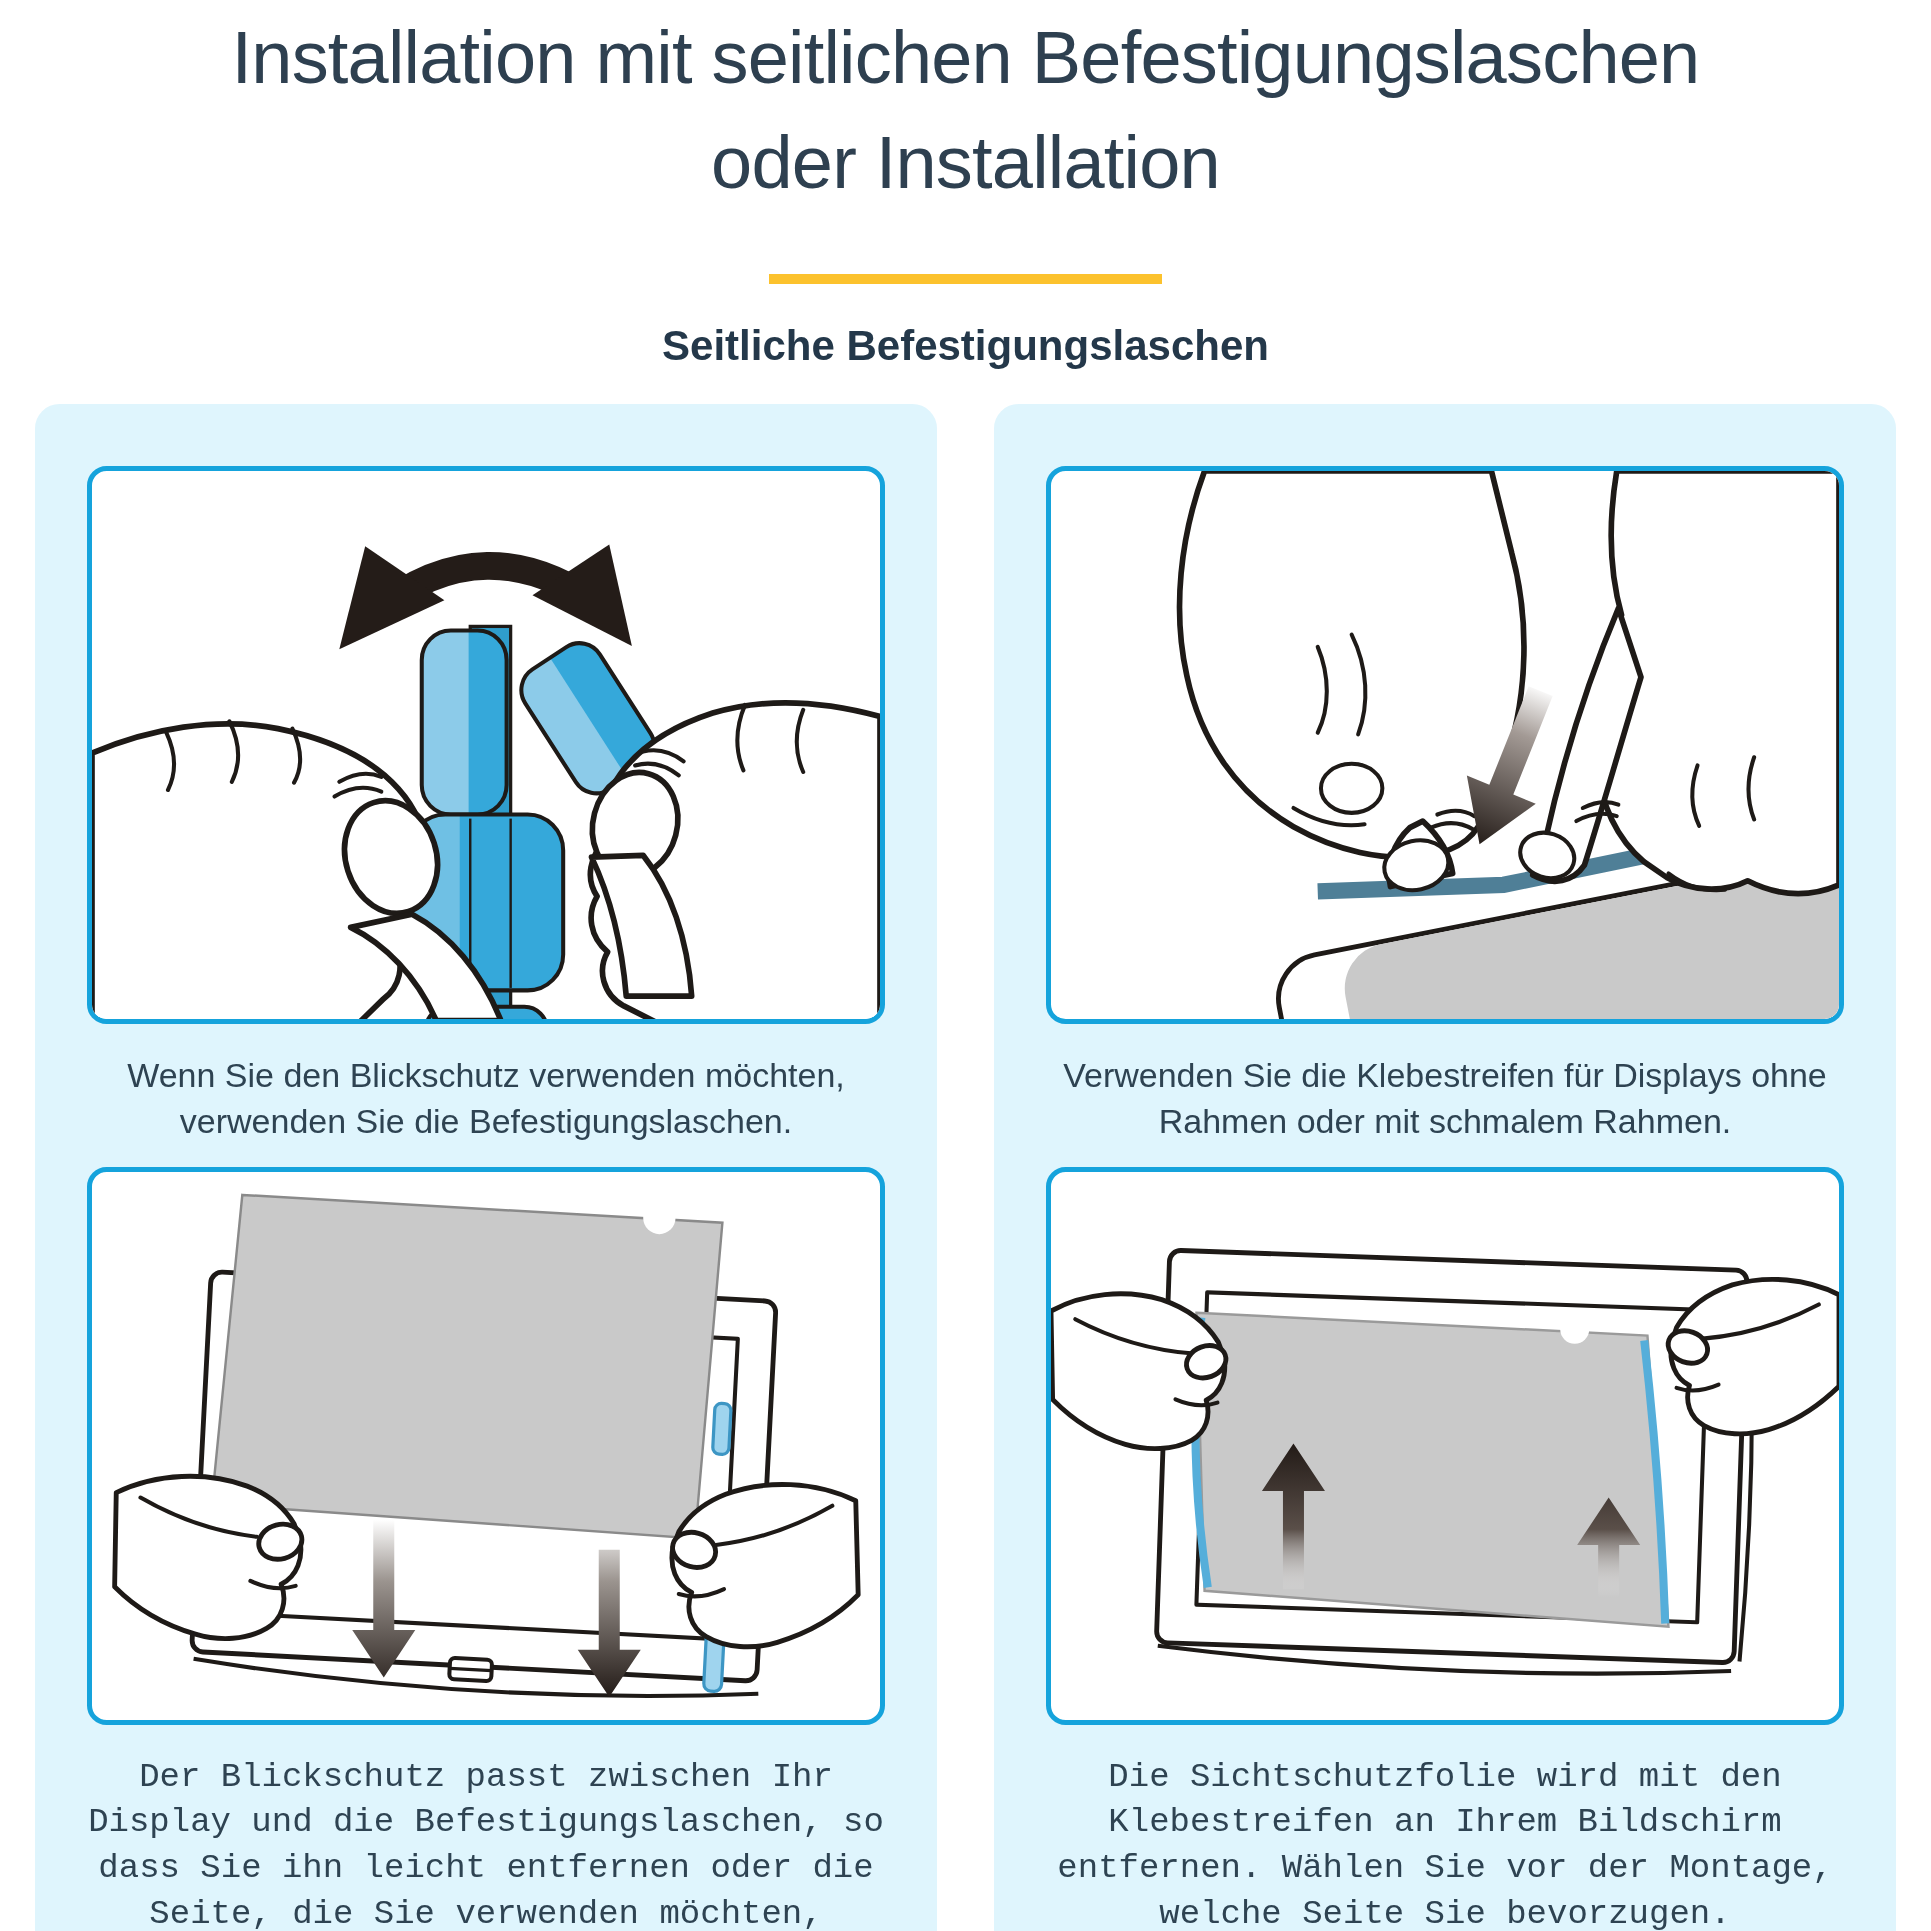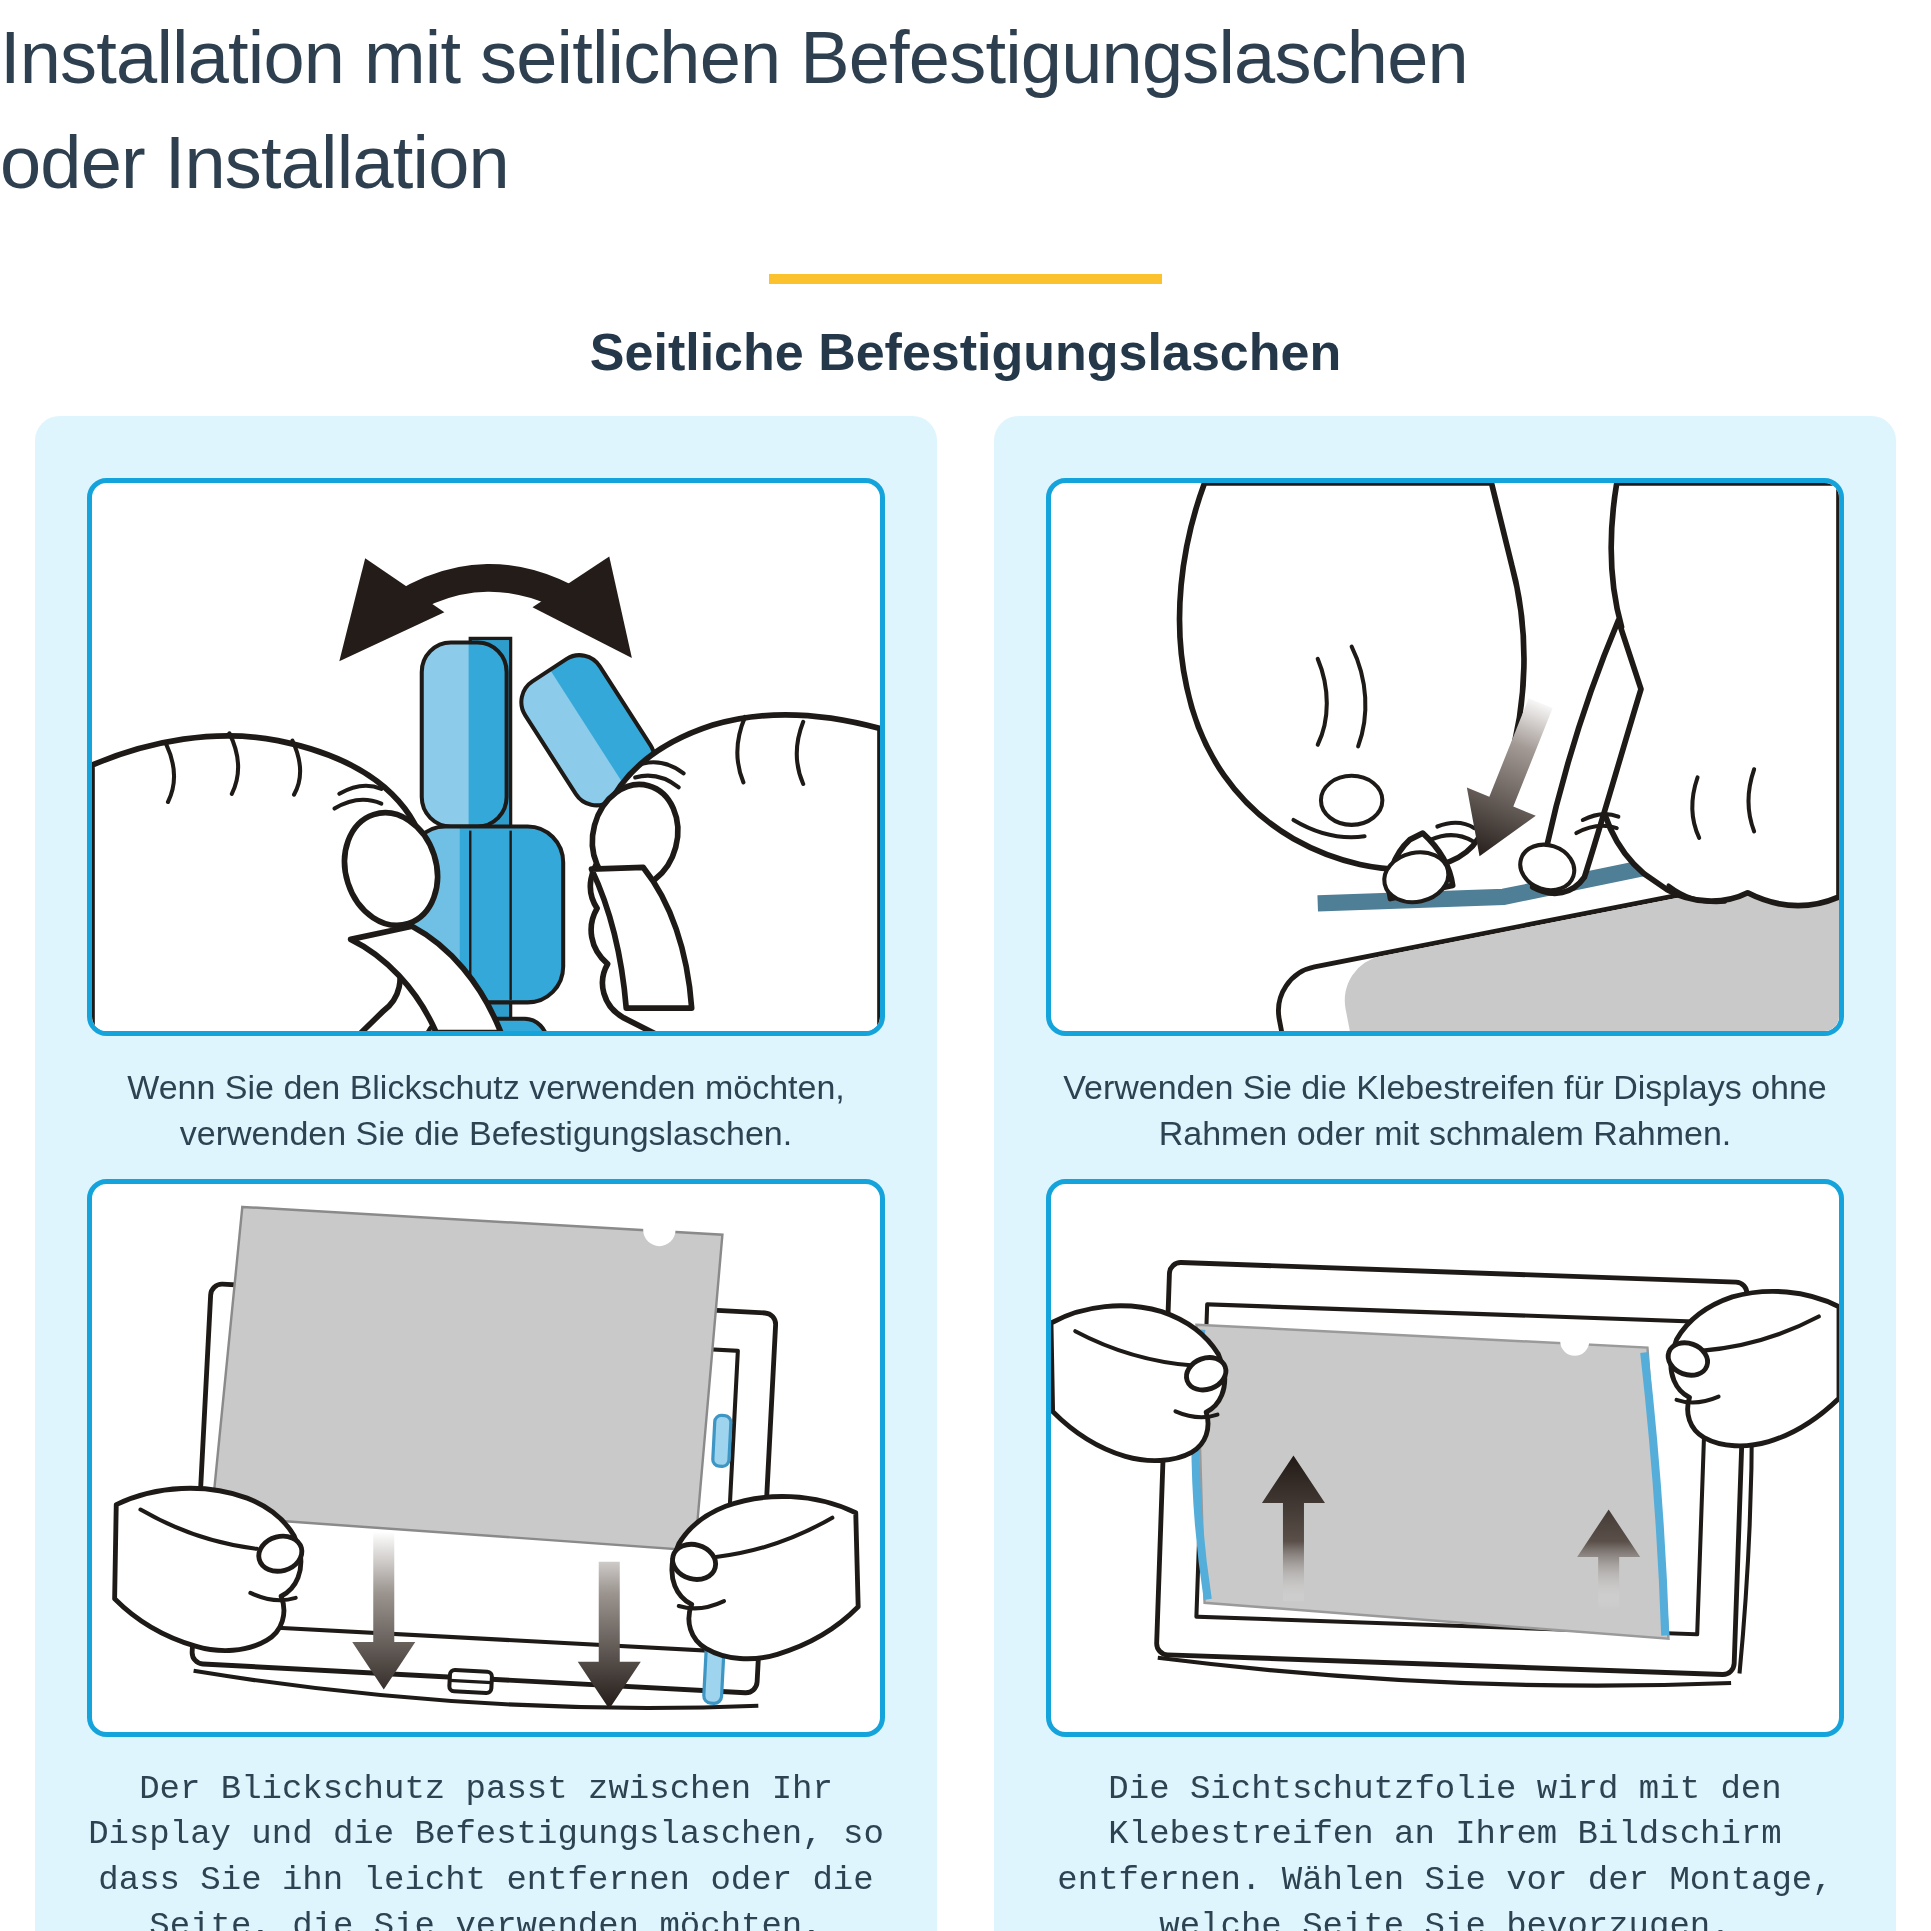--- a/index.html
+++ b/index.html
@@ -3,41 +3,42 @@
 <meta charset="utf-8">
 <style>
   html,body{margin:0;padding:0;background:#ffffff;}
   body{
     width:1931px;height:1931px;overflow:hidden;
     font-family:"Liberation Sans","DejaVu Sans",sans-serif;
     -webkit-font-smoothing:antialiased;
   }
   .title{
     margin:4.9px auto 0;
+    text-align:center;
     font-size:74px;
     font-weight:300;
     color:#2e4050;
     line-height:1.42;
     letter-spacing:-0.8px;
   }
   .divider{
     width:393px;height:9.8px;
     background:#fcc22d;
     margin:59px auto 0;
   }
   .headings-row{
     display:flex;
     gap:57px;
     padding:0 35px;
     margin-top:38px;
   }
   .col-heading{
     flex:1;
     text-align:center;
-    font-size:52px;
+    font-size:42px;
     font-weight:700;
     color:#24384a;
   }
   .columns{
     display:flex;
     gap:57px;
     padding:0 35px;
     margin-top:34px;
   }
   .panel{

